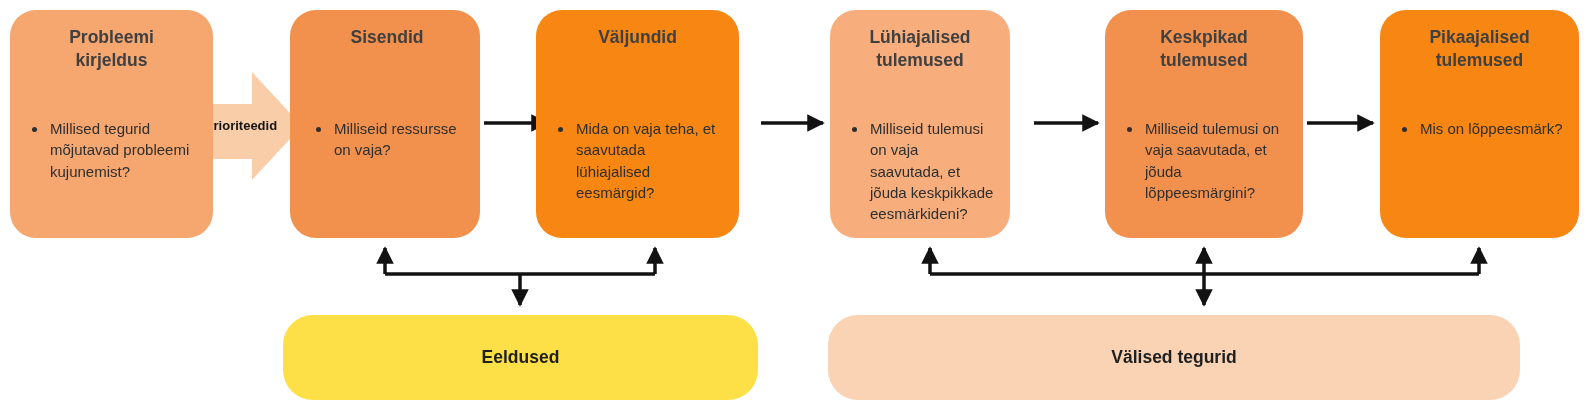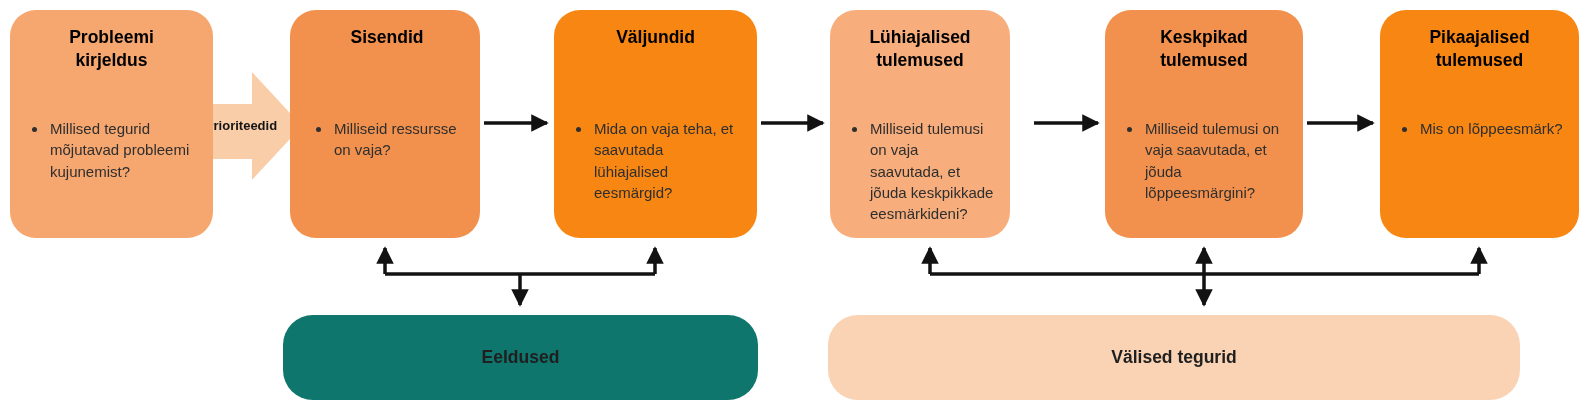--- a/index.html
+++ b/index.html
@@ -22,21 +22,21 @@
     border-radius: 26px;
     box-sizing: border-box;
     padding: 16px 16px 0 16px;
     color: #262626;
   }
   .box-title {
     font-weight: bold;
     font-size: 17.5px;
     line-height: 1.3;
     text-align: center;
-    color: #000000;
+    color: #404040;
     min-height: 56px;
     max-width: 152px;
     margin: 0 auto 6px auto;
   }
   .box-bullets {
     margin: 0;
     padding-left: 22px;
     font-size: 15px;
     line-height: 1.42;
     color: #2e2e2e;
@@ -70,21 +70,21 @@
     top: 118px;
     width: 106px;
     text-align: center;
     font-weight: bold;
     font-size: 13px;
     color: #141414;
   }
   
   #box-0 { left: 10px;   width: 203px; }
   #box-1 { left: 290px;  width: 190px; padding-left: 20px; }
-  #box-2 { left: 554px;  width: 203px; }
+  #box-2 { left: 536px;  width: 203px; }
   #box-3 { left: 830px;  width: 180px; }
   #box-4 { left: 1105px; width: 198px; }
   #box-5 { left: 1380px; width: 199px; }
   #bottom-0 { left: 283px; width: 475px; }
   #bottom-1 { left: 828px; width: 692px; text-align: right; }
 </style>
 </head>
 <body>
 
 <div id="canvas">
@@ -155,21 +155,21 @@
     </ul>
   </div>
 
   <div class="flow-box" id="box-5" style="background-color: rgb(247, 134, 19);">
     <div class="box-title">Pikaajalised tulemused</div>
     <ul class="box-bullets">
       <li>Mis on lõppeesmärk?</li>
     </ul>
   </div>
 
-  <div class="bottom-box" id="bottom-0" style="background-color: #0f766e; text-align: right;">
+  <div class="bottom-box" id="bottom-0" style="background-color: #fde047; text-align: right;">
     <div class="bottom-box-label">Eeldused</div>
   </div>
 
   <div class="bottom-box" id="bottom-1" style="background-color: rgb(250, 211, 180);">
     <div class="bottom-box-label">Välised tegurid</div>
   </div>
 
 </div>
 
 </body></html>

